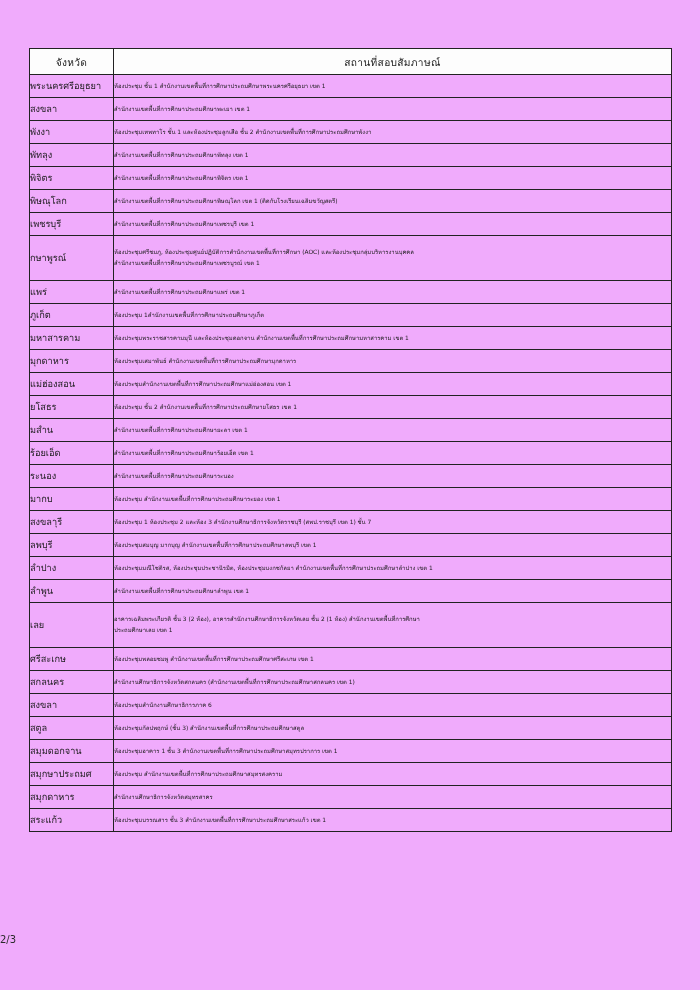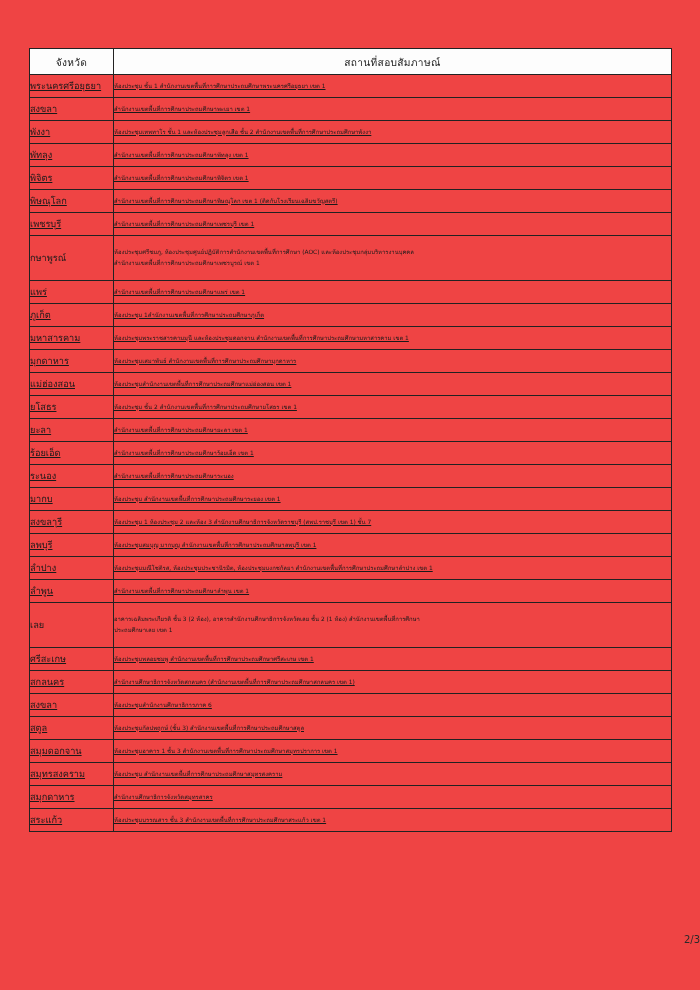--- a/index.html
+++ b/index.html
@@ -15,21 +15,21 @@
     position: relative;
     overflow: hidden;
   }
 
   .page {
     position: absolute;
     left: 0;
     top: 0;
     width: 700px;
     height: 990px;
-    background: #ef4444;
+    background: #f0abfc;
   }
 
   .table-wrap {
     position: absolute;
     left: 29px;
     top: 48px;
     width: 642px;
   }
 
   table.interview-table {
@@ -68,34 +68,34 @@
     word-break: keep-all;
   }
 
   td.cell-venue {
     padding: 4px 5px 4px 5px;
     text-align: left;
     font-size: 9.2px;
     line-height: 1.85;
   }
 
-  tr.row-single td { height: 22px; text-decoration: underline; }
+  tr.row-single td { height: 22px; }
   tr.row-double td { height: 44px; }
 
   td.cell-venue .venue-line {
     display: block;
     white-space: nowrap;
   }
 
   .page-number {
     position: absolute;
     left: 0;
     top: 934px;
     width: 700px;
-    text-align: right;
+    text-align: left;
     font-size: 10px;
     color: #2a2a2a;
     font-family: "DejaVu Sans", "Liberation Sans", sans-serif;
   }
 </style>
 </head>
 <body>
 
 <div class="page">
 
@@ -191,21 +191,21 @@
               <span class="venue-line" style="font-size: 5.9px;">ห้องประชุมสำนักงานเขตพื้นที่การศึกษาประถมศึกษาแม่ฮ่องสอน เขต 1</span>
             </td>
           </tr>
           <tr class="row-single">
             <td class="cell-province">ยโสธร</td>
             <td class="cell-venue">
               <span class="venue-line" style="font-size: 5.9px;">ห้องประชุม ชั้น 2 สำนักงานเขตพื้นที่การศึกษาประถมศึกษายโสธร เขต 1</span>
             </td>
           </tr>
           <tr class="row-single">
-            <td class="cell-province">ยะลา</td>
+            <td class="cell-province">มสำน</td>
             <td class="cell-venue">
               <span class="venue-line" style="font-size: 5.9px;">สำนักงานเขตพื้นที่การศึกษาประถมศึกษายะลา เขต 1</span>
             </td>
           </tr>
           <tr class="row-single">
             <td class="cell-province">ร้อยเอ็ด</td>
             <td class="cell-venue">
               <span class="venue-line" style="font-size: 5.9px;">สำนักงานเขตพื้นที่การศึกษาประถมศึกษาร้อยเอ็ด เขต 1</span>
             </td>
           </tr>
@@ -276,21 +276,21 @@
               <span class="venue-line" style="font-size: 5.9px;">ห้องประชุมกัลปพฤกษ์ (ชั้น 3) สำนักงานเขตพื้นที่การศึกษาประถมศึกษาสตูล</span>
             </td>
           </tr>
           <tr class="row-single">
             <td class="cell-province">สมุมดอกจาน</td>
             <td class="cell-venue">
               <span class="venue-line" style="font-size: 5.9px;">ห้องประชุมอาคาร 1 ชั้น 3 สำนักงานเขตพื้นที่การศึกษาประถมศึกษาสมุทรปราการ เขต 1</span>
             </td>
           </tr>
           <tr class="row-single">
-            <td class="cell-province">สมุทรสงคราม</td>
+            <td class="cell-province">สมุกษาประถมศ</td>
             <td class="cell-venue">
               <span class="venue-line" style="font-size: 5.9px;">ห้องประชุม สำนักงานเขตพื้นที่การศึกษาประถมศึกษาสมุทรสงคราม</span>
             </td>
           </tr>
           <tr class="row-single">
             <td class="cell-province">สมุกดาหาร</td>
             <td class="cell-venue">
               <span class="venue-line" style="font-size: 5.9px;">สำนักงานศึกษาธิการจังหวัดสมุทรสาคร</span>
             </td>
           </tr>

